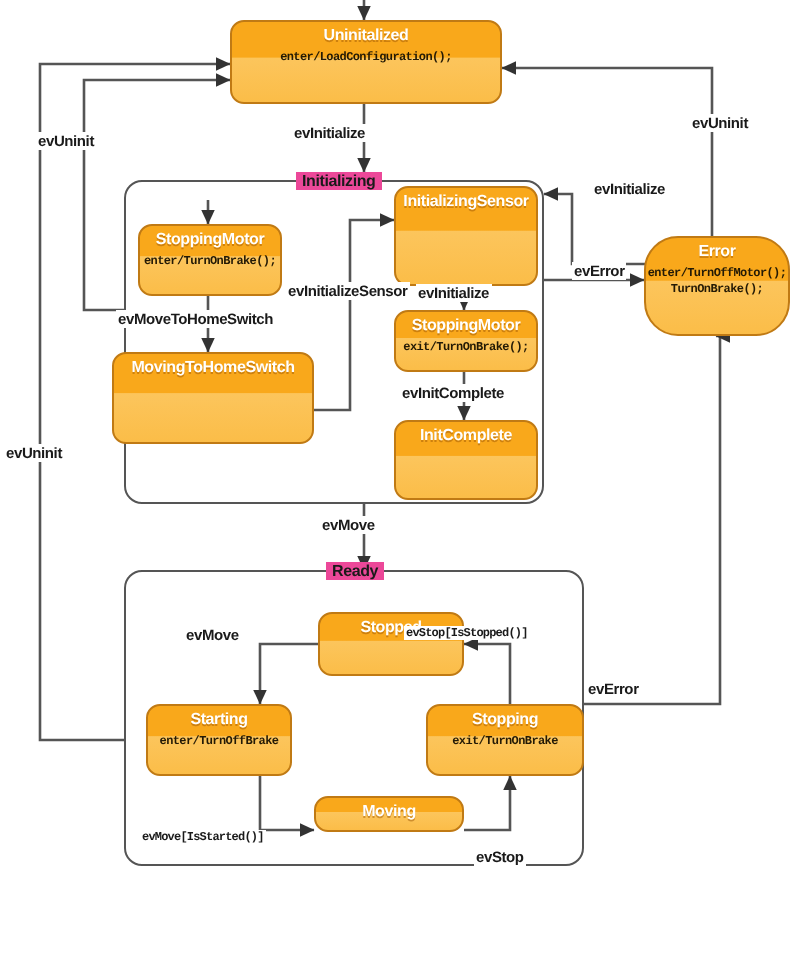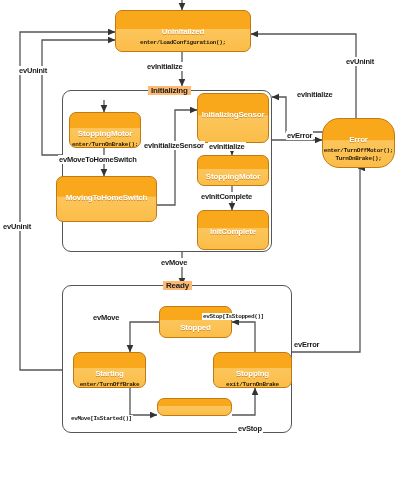--- a/index.html
+++ b/index.html
@@ -23,21 +23,21 @@
     box-sizing:border-box;
     overflow:hidden;
   }
   .state .hdr{
     display:block;
     text-align:center;
     color:#ffffff;
     font-weight:bold;
     font-size:8px;
     line-height:11px;
-    padding-top:15px;
+    padding-top:1px;
     letter-spacing:-0.2px;
     text-shadow:0 1px 0 rgba(150,80,0,.45);
   }
   .state .body{
     display:block;
     text-align:center;
     color:#241a05;
     font-family:"Liberation Mono",monospace;
     font-weight:bold;
     font-size:6px;
@@ -51,21 +51,21 @@
     border:1px solid #555555;
     border-radius:9px;
     background:transparent;
     box-sizing:border-box;
   }
   .region-label{
     position:absolute;
     font-size:8px;
     font-weight:bold;
     color:#1a1a1a;
-    background:#fdba74;
+    background:#ec4899;
     padding:0 3px;
     white-space:nowrap;
     letter-spacing:-0.2px;
     text-align:right;
   }
   .edge-label{
     position:absolute;
     font-size:7.5px;
     font-weight:bold;
     color:#1a1a1a;

